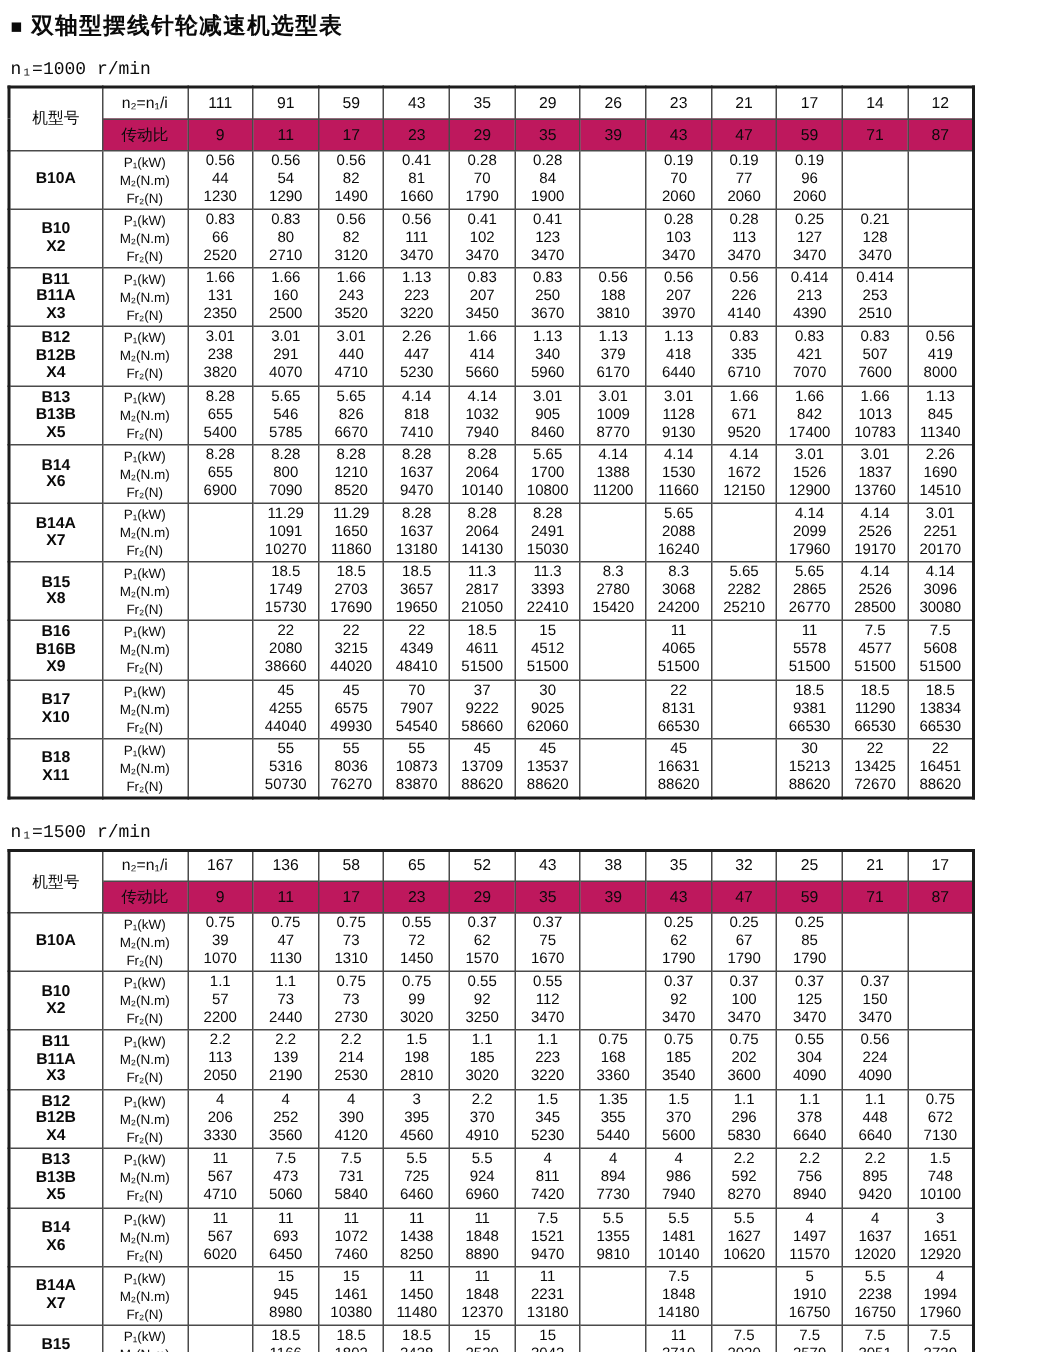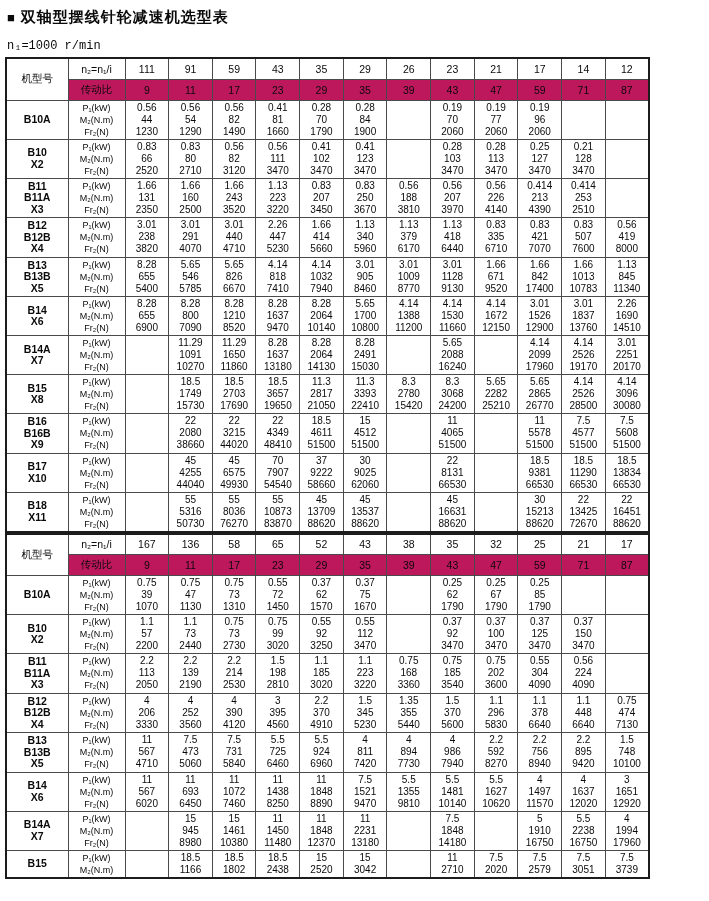--- a/index.html
+++ b/index.html
@@ -863,20 +863,21 @@
           </td>
           <td class="datacell">
             <div class="cline">22</div>
             <div class="cline">16451</div>
             <div class="cline">88620</div>
           </td>
         </tr>
       </tbody>
     </table>
 
+  <div class="caption second">n₁=1500 r/min</div>
   <table>
       <colgroup>
         <col style="width: 62px;">
         <col style="width: 57px;">
         <col>
         <col>
         <col>
         <col>
         <col>
         <col>
@@ -1195,21 +1196,21 @@
             <div class="cline">378</div>
             <div class="cline">6640</div>
           </td>
           <td class="datacell">
             <div class="cline">1.1</div>
             <div class="cline">448</div>
             <div class="cline">6640</div>
           </td>
           <td class="datacell">
             <div class="cline">0.75</div>
-            <div class="cline">474</div>
+            <div class="cline">672</div>
             <div class="cline">7130</div>
           </td>
         </tr>
         <tr>
           <td class="model">
             <div>B13</div>
             <div>B13B</div>
             <div>X5</div>
           </td>
           <td class="plabels">

